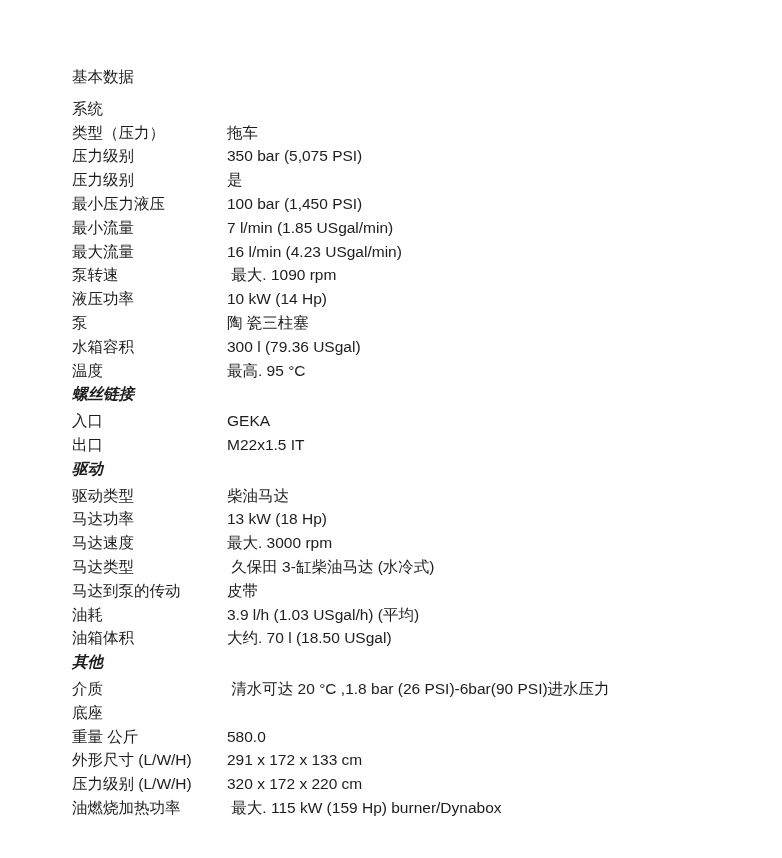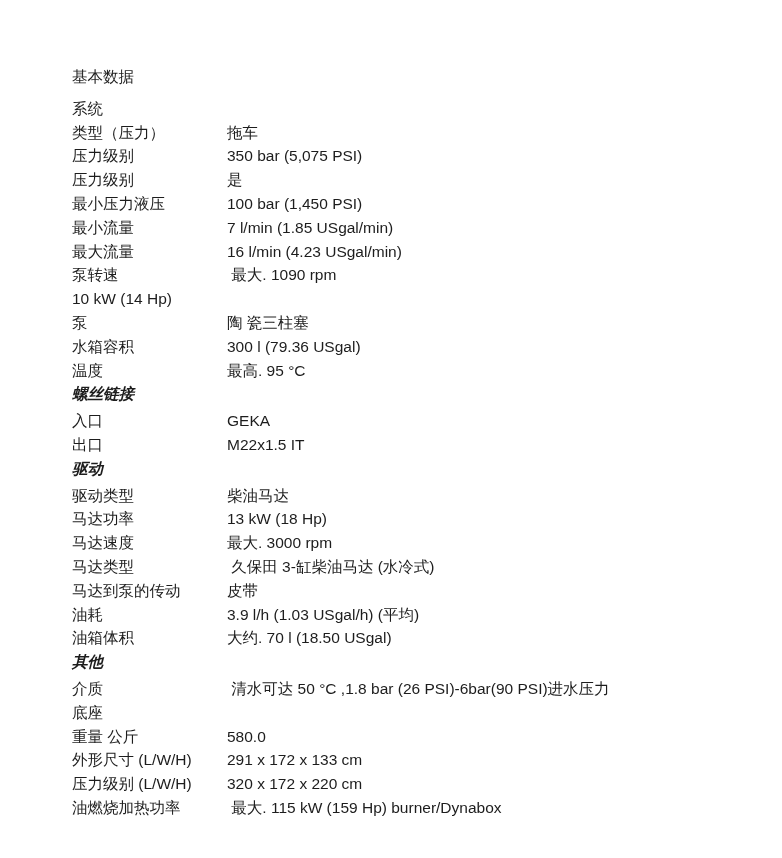--- a/index.html
+++ b/index.html
@@ -80,20 +80,21 @@
     </div>
     <div class="row">
       <div class="lbl">最大流量</div>
       <div class="val">16 l/min (4.23 USgal/min)</div>
     </div>
     <div class="row">
       <div class="lbl">泵转速</div>
       <div class="val"> 最大. 1090 rpm</div>
     </div>
     <div class="row">
+      <div class="lbl">液压功率</div>
       <div class="val">10 kW (14 Hp)</div>
     </div>
     <div class="row">
       <div class="lbl">泵</div>
       <div class="val">陶 瓷三柱塞</div>
     </div>
     <div class="row">
       <div class="lbl">水箱容积</div>
       <div class="val">300 l (79.36 USgal)</div>
     </div>
@@ -144,21 +145,21 @@
     <div class="row">
       <div class="lbl">油箱体积</div>
       <div class="val">大约. 70 l (18.50 USgal)</div>
     </div>
   </section>
 
   <section>
     <div class="sec-title bold">其他</div>
     <div class="row">
       <div class="lbl">介质</div>
-      <div class="val"> 清水可达 50 °C ,1.8 bar (26 PSI)-6bar(90 PSI)进水压力</div>
+      <div class="val"> 清水可达 20 °C ,1.8 bar (26 PSI)-6bar(90 PSI)进水压力</div>
     </div>
     <div class="row">
       <div class="lbl">底座</div>
     </div>
     <div class="row">
       <div class="lbl">重量 公斤</div>
       <div class="val">580.0</div>
     </div>
     <div class="row">
       <div class="lbl">外形尺寸 (L/W/H)</div>

